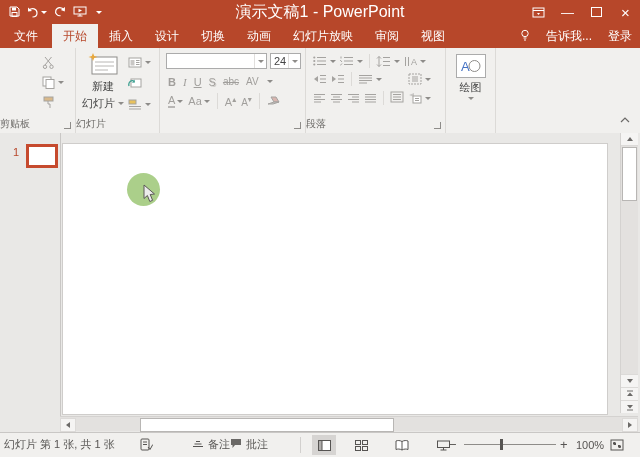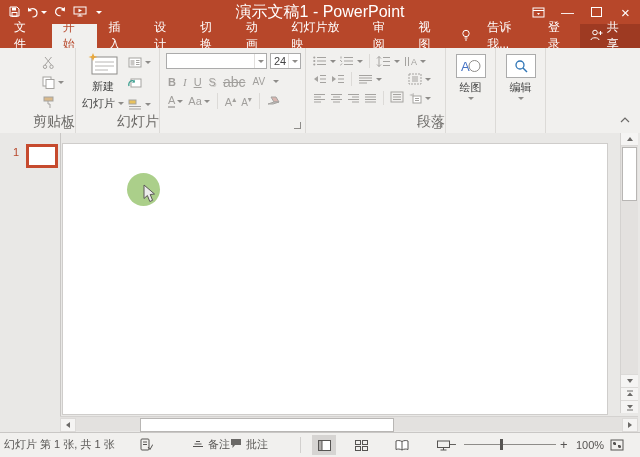--- a/index.html
+++ b/index.html
@@ -21,21 +21,21 @@
   .tab{display:flex;align-items:center;padding:0 11px;}
   .tab.file{padding:0 14px;}
   .tab.active{background:#F1F0EE;color:#B7472A;}
   .tab-right{margin-left:auto;display:flex;align-items:stretch;}
   .tellme,.signin{display:flex;align-items:center;gap:16px;padding:0 8px;}
   .sharebtn{display:flex;align-items:center;gap:4px;padding:0 10px;background:#9E3A22;}
   
   .ribbon{position:absolute;top:48px;left:0;right:0;height:85px;background:#F1F0EE;
           border-bottom:1px solid #D2D0CE;display:flex;}
   .rgroup{position:relative;height:100%;box-sizing:border-box;border-right:1px solid #DCDAD7;}
-  .rlabel{position:absolute;bottom:2px;left:0;right:0;text-align:right;font-size:14px;color:#6B6966;}
+  .rlabel{position:absolute;bottom:2px;left:0;right:0;text-align:left;font-size:10px;color:#6B6966;}
   .launcher{position:absolute;bottom:4px;right:4px;width:6px;height:6px;
             border-right:1px solid #8E8C89;border-bottom:1px solid #8E8C89;}
   .caret{width:0;height:0;border-left:3px solid transparent;border-right:3px solid transparent;border-top:3px solid #8E8C89;display:inline-block;}
   .vdiv{width:1px;background:#DCDAD7;align-self:stretch;margin:0 2px;}
   .bigbtn{position:absolute;display:flex;flex-direction:column;align-items:center;gap:2px;font-size:11px;color:#444;}
   .smallrow{display:flex;align-items:center;gap:3px;height:16px;}
   .combo{background:#fff;border:1px solid #ABABAB;height:16px;box-sizing:border-box;display:flex;align-items:center;font-size:11px;color:#444;}
   .combo .carwrap{margin-left:auto;width:11px;display:flex;justify-content:center;border-left:1px solid #E1DFDD;height:100%;align-items:center;}
   .fl{color:#A19F9C;font-size:11px;}   
   .framebtn{width:28px;height:22px;background:#fff;border:1px solid #ABABAB;display:flex;align-items:center;justify-content:center;}
@@ -140,31 +140,20 @@
         <span>
           <svg width="10" height="12" viewBox="0 0 10 12">
               <circle cx="5" cy="4.5" r="3.2" fill="none" stroke="#fff"></circle>
               <line x1="3.5" y1="9" x2="6.5" y2="9" stroke="#fff"></line>
               <line x1="4" y1="11" x2="6" y2="11" stroke="#fff"></line>
             </svg>
         </span>
         <span>告诉我...</span>
       </div>
       <div class="signin">登录</div>
-      <div class="sharebtn">
-        <span>
-          <svg width="13" height="12" viewBox="0 0 13 12">
-              <circle cx="5" cy="3.5" r="2.3" fill="none" stroke="#fff"></circle>
-              <path d="M1 11 C1 8 9 8 9 11" fill="none" stroke="#fff"></path>
-              <line x1="10.5" y1="2" x2="10.5" y2="6" stroke="#fff"></line>
-              <line x1="8.5" y1="4" x2="12.5" y2="4" stroke="#fff"></line>
-            </svg>
-        </span>
-        <span>共享</span>
-      </div>
     </div>
   </div>
 
   <div class="ribbon">
 
     <div class="rgroup" style="width:76px">
       <div style="position:absolute;left:42px;top:6px;display:flex;flex-direction:column;gap:4px">
         <span class="smallrow">
           <svg width="13" height="13" viewBox="0 0 13 13">
               <line x1="3" y1="1" x2="9.5" y2="9" stroke="#A5A3A0"></line>
@@ -251,21 +240,21 @@
           <span class="carwrap">
               <span class="caret"></span>
             </span>
         </div>
       </div>
       <div style="position:absolute;left:8px;top:26px;display:flex;align-items:center;gap:7px;height:15px">
         <span class="fl" style="font-weight:bold">B</span>
         <span class="fl" style="font-style:italic;font-family:'Liberation Serif',serif">I</span>
         <span class="fl" style="text-decoration:underline">U</span>
         <span class="fl" style="text-shadow:1px 1px 0 #D0CECB">S</span>
-        <span class="fl" style="text-decoration:line-through;font-size:14px">abc</span>
+        <span class="fl" style="text-decoration:line-through;font-size:10px">abc</span>
         <span style="display:flex;align-items:center;gap:8px">
           <span class="fl" style="font-size:10px">AV</span>
           <span class="caret"></span>
         </span>
       </div>
       <div style="position:absolute;left:8px;top:45px;display:flex;align-items:center;gap:5px;height:16px">
         <span style="display:flex;align-items:center;gap:2px">
           <span class="fl" style="border-bottom:2px solid #B8B6B4;line-height:11px">A</span>
           <span class="caret"></span>
         </span>
@@ -458,32 +447,20 @@
           <svg width="20" height="14" viewBox="0 0 20 14">
               <text x="0" y="12" font-size="13" fill="#4472C4" font-family="sans-serif">A</text>
               <circle cx="13.5" cy="7" r="5.5" fill="none" stroke="#8E8C89"></circle>
             </svg>
         </span>
         <span>绘图</span>
         <span class="caret"></span>
       </div>
     </div>
 
-    <div class="rgroup" style="width:50px">
-      <div class="bigbtn" style="left:0;right:0;top:6px">
-        <span class="framebtn">
-          <svg width="14" height="14" viewBox="0 0 14 14">
-              <circle cx="6" cy="6" r="4" fill="none" stroke="#2E75B6" stroke-width="1.3"></circle>
-              <line x1="9" y1="9" x2="13" y2="13" stroke="#2E75B6" stroke-width="1.5"></line>
-            </svg>
-        </span>
-        <span>编辑</span>
-        <span class="caret"></span>
-      </div>
-    </div>
 
     <div class="rgroup" style="flex:1;border-right:none">
       <span class="chev">
         <svg width="10" height="6" viewBox="0 0 10 6">
             <polyline points="1,5 5,1 9,5" fill="none" stroke="#6C6A68" stroke-width="1.2"></polyline>
           </svg>
       </span>
     </div>
   </div>
 

